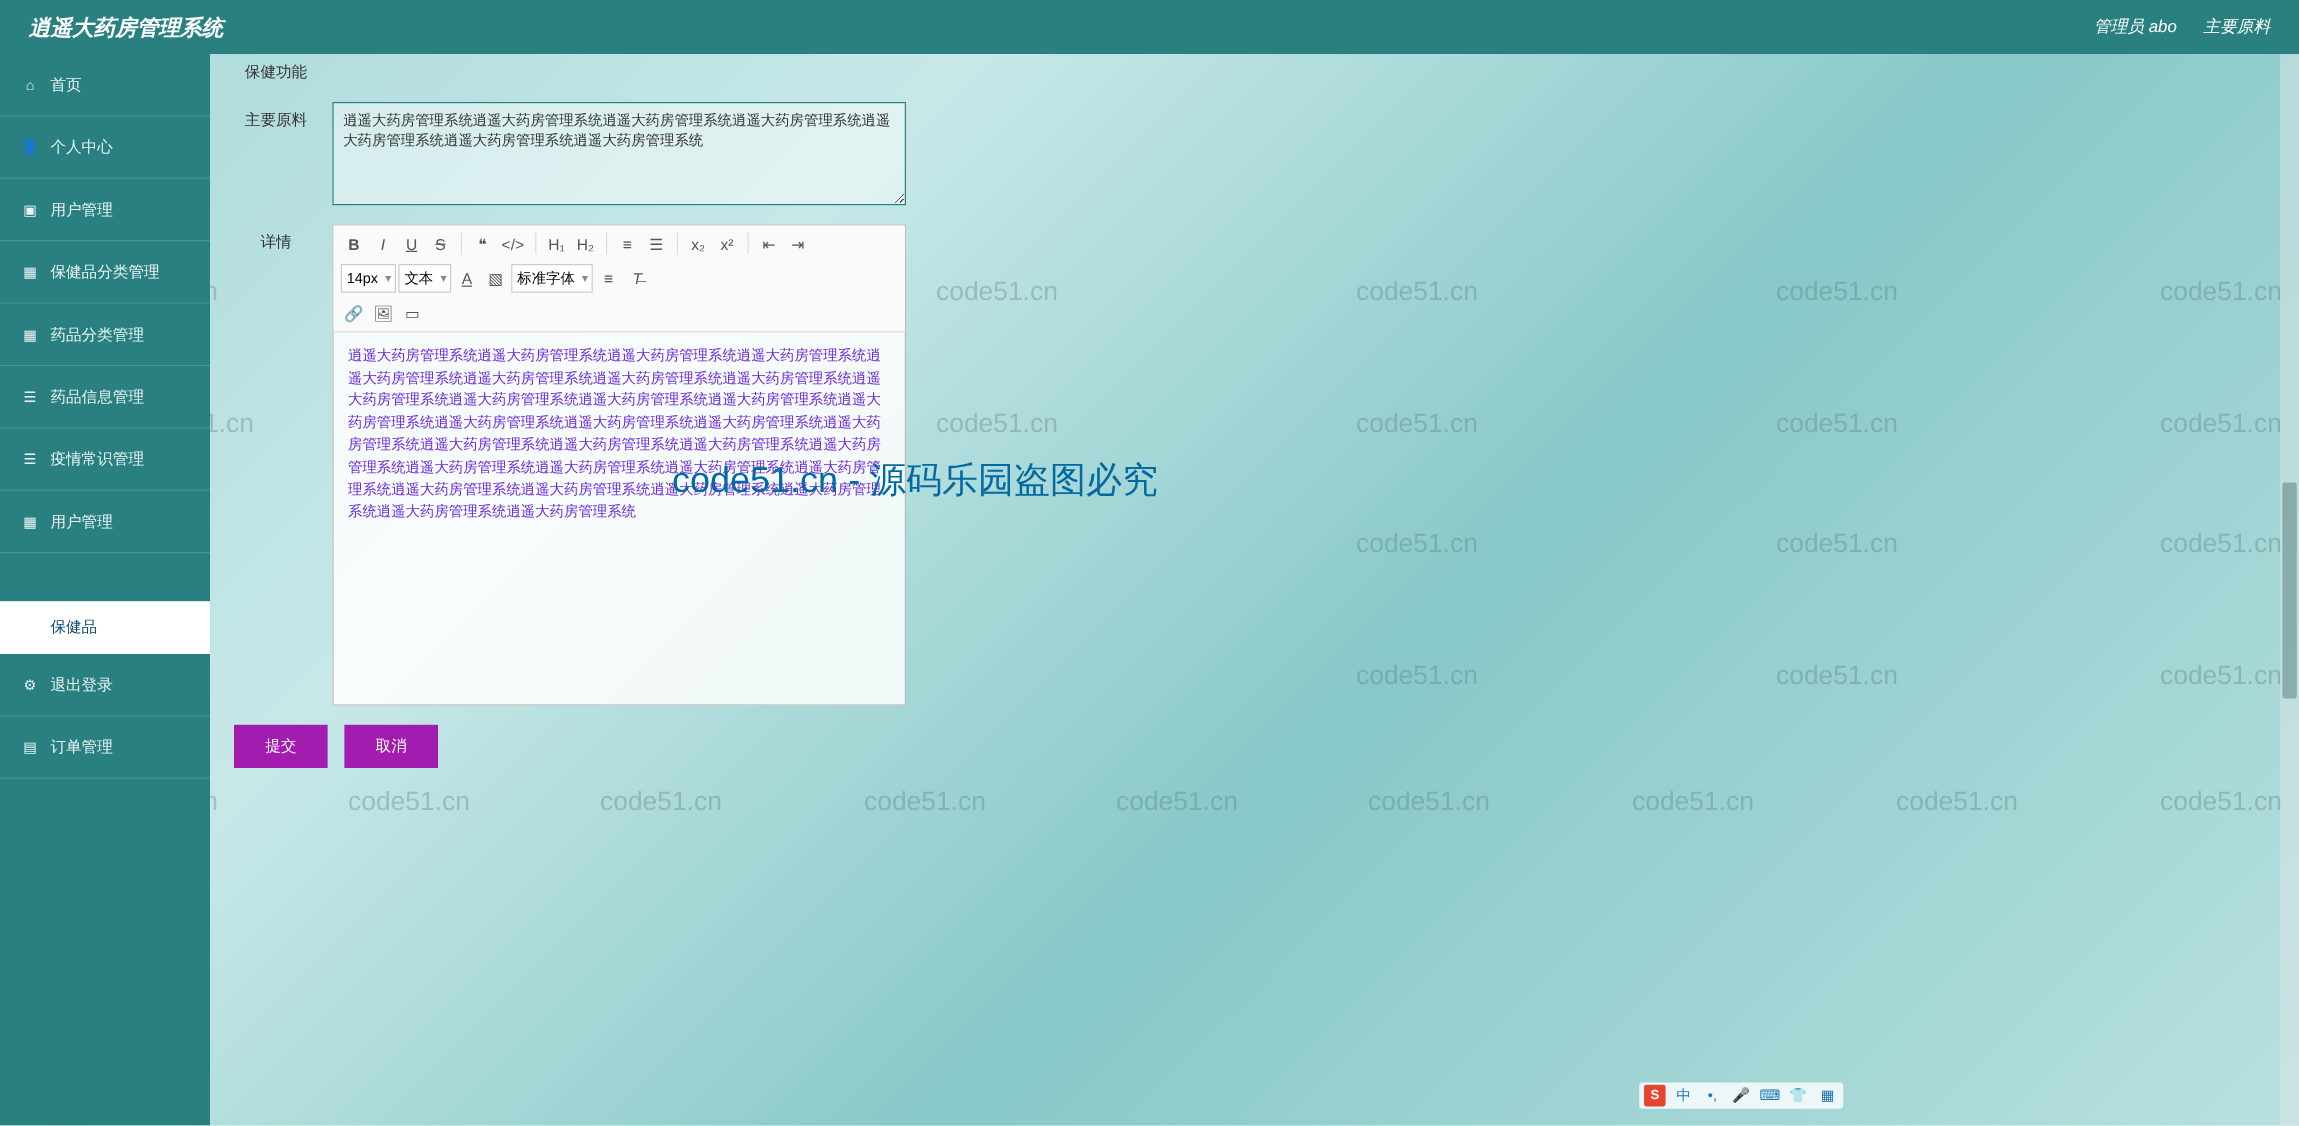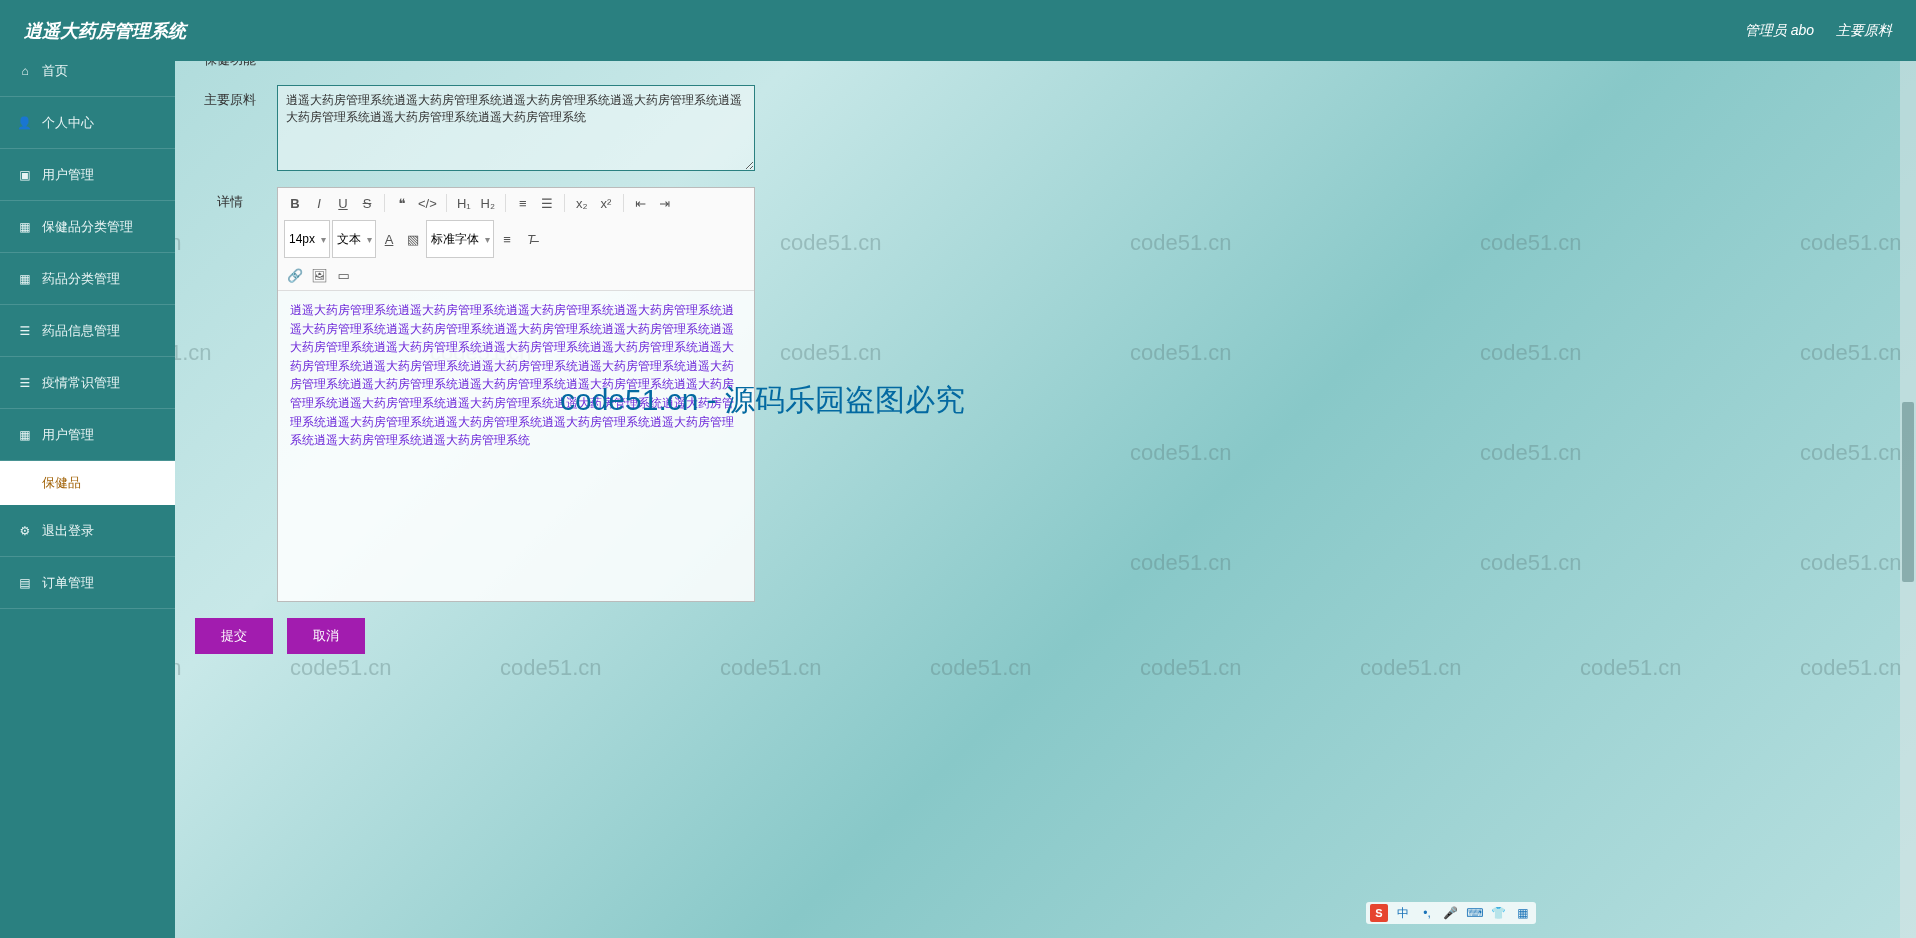--- a/index.html
+++ b/index.html
@@ -19,21 +19,21 @@
   z-index: 1;
 }
 .watermark-layer span {
   position: absolute;
   color: rgba(90,120,120,0.35);
   font-size: 22px;
   font-family: Arial, sans-serif;
 }
 .header {
   position: absolute; top: 0; left: 0; right: 0;
-  height: 61px;
+  height: 45px;
   background: #2a8080;
   color: #fff;
   display: flex;
   align-items: center;
   justify-content: space-between;
   padding: 0 24px;
   z-index: 10;
 }
 .header-title { font-size: 18px; font-weight: bold; font-style: italic; }
 .header-right { display: flex; gap: 22px; align-items: center; font-size: 14px; }
@@ -52,26 +52,27 @@
   height: 52px;
   padding: 0 18px;
   color: #e8f4f4;
   font-size: 13px;
   border-bottom: 1px solid rgba(255,255,255,0.15);
   cursor: pointer;
 }
 .side-item .ic { width: 14px; height: 14px; display:inline-flex; align-items:center; justify-content:center; font-size:12px; }
 .side-sub {
   background: #fff;
-  color: #a16207;
+  color: #0c4a6e;
   height: 44px;
   display: flex; align-items: center;
   padding-left: 42px;
   font-size: 13px;
   cursor: pointer;
+  margin-top: 40px;
 }
 .main {
   position: absolute;
   top: 45px; left: 175px; right: 0; bottom: 0;
   overflow-y: auto;
   padding: 0 20px 160px 20px;
   z-index: 2;
 }
 .form-row {
   display: flex;
@@ -117,21 +118,21 @@
   font-size: 13px; color: #555;
   cursor: pointer;
   padding: 0 3px;
 }
 .tb-btn.b { font-weight: bold; }
 .tb-btn.i { font-style: italic; }
 .tb-btn.u { text-decoration: underline; }
 .tb-btn.s { text-decoration: line-through; }
 .tb-sep { width:1px; height:18px; background:#ddd; margin:0 4px; }
 .tb-sel {
-  height: 38px;
+  height: 24px;
   border: 1px solid #ccc;
   font-size: 12px;
   padding: 0 14px 0 4px;
   background: #fff;
   cursor: pointer;
   position: relative;
   display:inline-flex; align-items:center;
 }
 .tb-sel::after {
   content: "▾"; position:absolute; right:3px; font-size:10px; color:#888;

